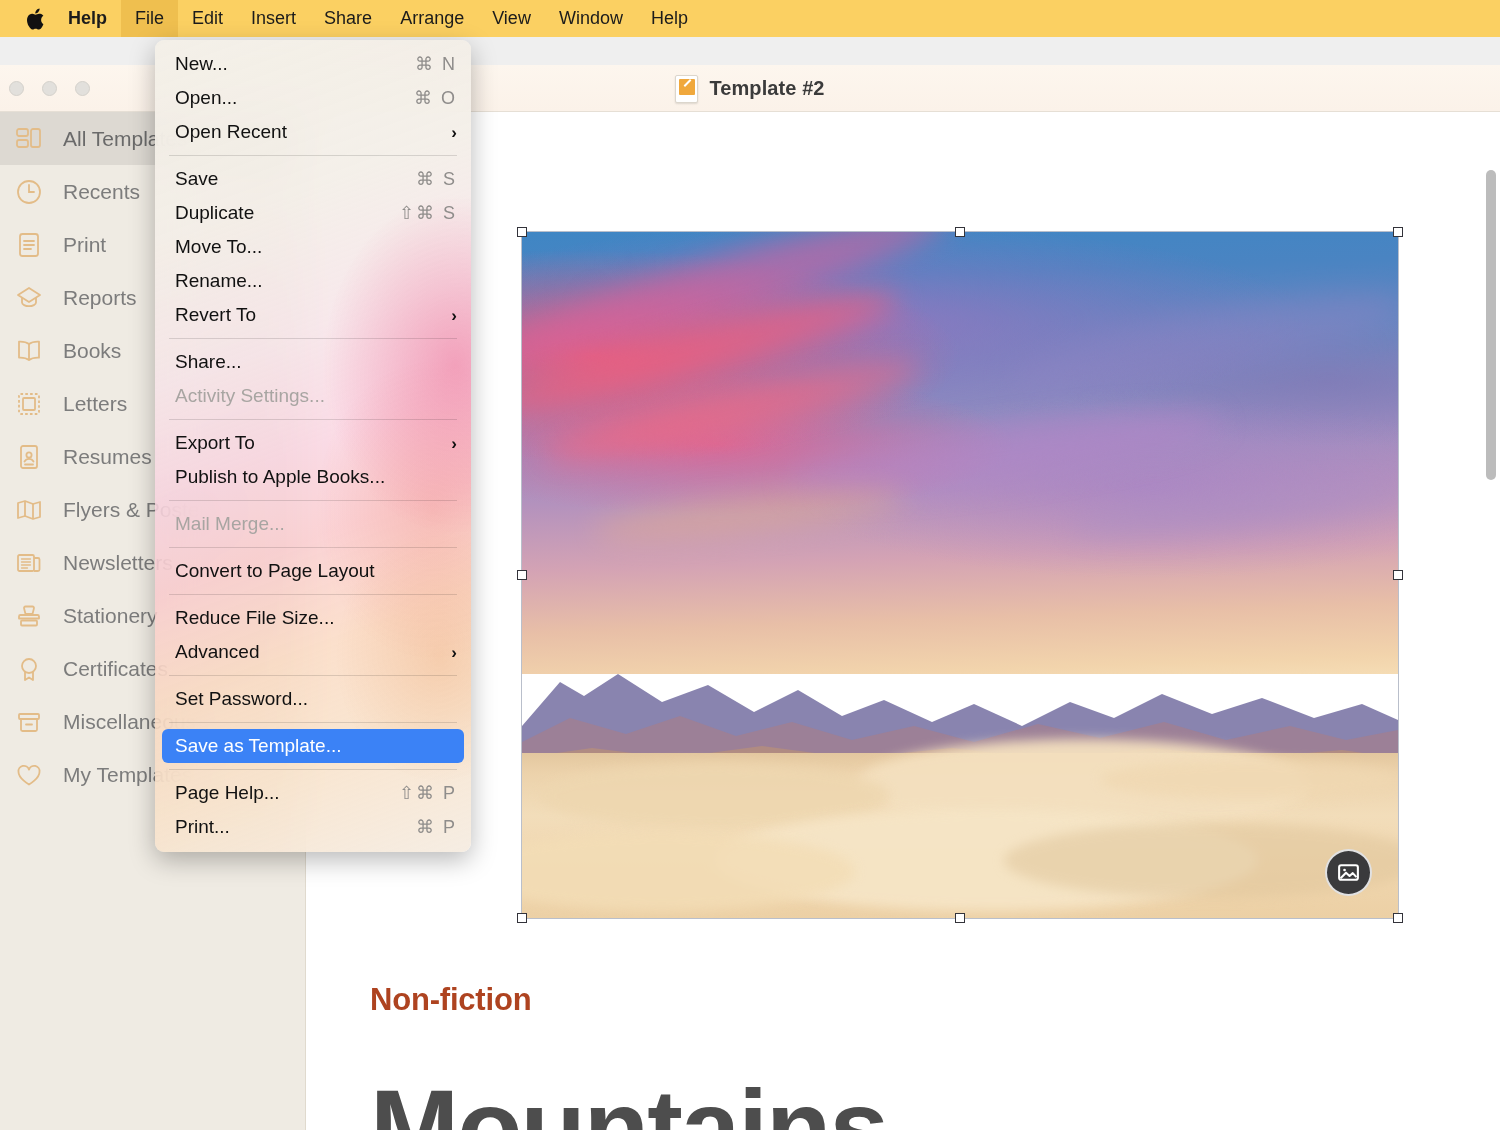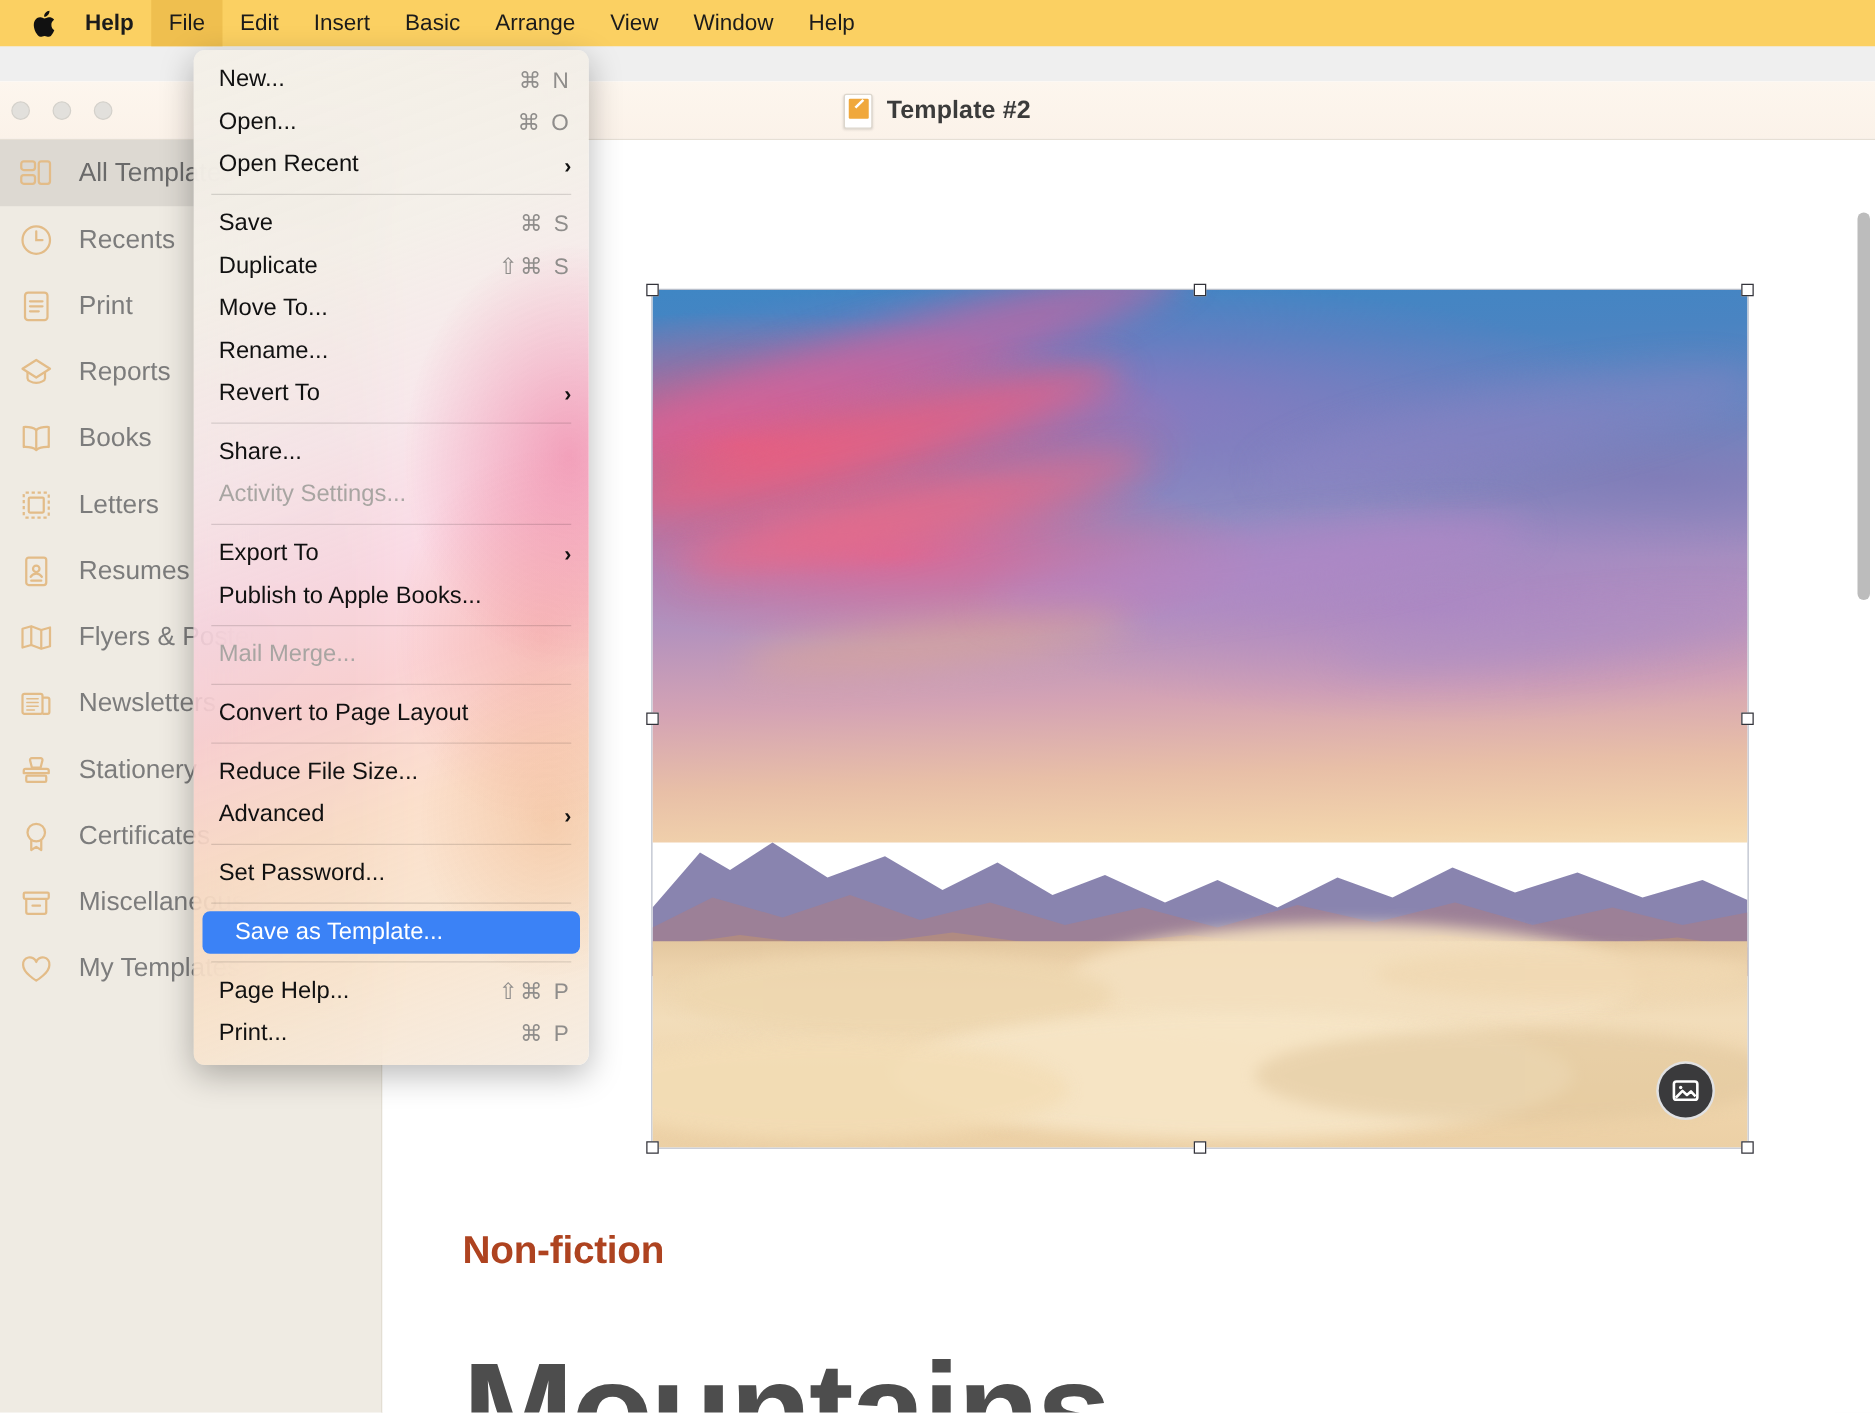--- a/index.html
+++ b/index.html
@@ -295,21 +295,21 @@
   .mi-label { flex: 1 1 auto; white-space: nowrap; }
   .mi-shortcut {
     font-size: 18px;
     color: #8f8d8b;
     letter-spacing: 2px;
     white-space: nowrap;
   }
   .mi.disabled .mi-label { color: #a8a5a2; }
   .mi.highlight {
     margin: 0 7px;
-    padding-left: 26px;
+    padding-left: 13px;
     border-radius: 6px;
     background: #3b82f6;
   }
   .mi.highlight .mi-label { color: #ffffff; }
   .mi-arrow {
     font-size: 17px; font-weight: bold; color: #111;
     line-height: 1;
   }
   .mi-sep {
     height: 1px;
@@ -537,21 +537,21 @@
   <div class="menubar">
     <div class="mb-apple">
       <svg width="20" height="24" viewBox="0 0 18 22" fill="#111111">
         <path d="M14.6 11.7c0-2.4 2-3.6 2.1-3.6-1.1-1.7-2.9-1.9-3.5-1.9-1.5-.2-2.9.9-3.7.9-.8 0-1.9-.9-3.1-.8-1.6 0-3.1.9-3.9 2.4-1.7 2.9-.4 7.2 1.2 9.5.8 1.2 1.7 2.4 2.9 2.4 1.2 0 1.6-.7 3-.7s1.8.7 3 .7c1.3 0 2.1-1.2 2.8-2.3.9-1.3 1.3-2.6 1.3-2.7 0 0-2.1-.8-2.1-3.9ZM12.2 4.4c.7-.8 1.1-1.9 1-3-1 0-2.2.7-2.9 1.5-.6.7-1.2 1.9-1 3 1.1.1 2.2-.6 2.9-1.5Z"></path>
       </svg>
     </div>
     <div class="mb-item app-name">Help</div>
     <div class="mb-item active">File</div>
     <div class="mb-item">Edit</div>
     <div class="mb-item">Insert</div>
-    <div class="mb-item">Basic</div>
+    <div class="mb-item">Share</div>
     <div class="mb-item">Arrange</div>
     <div class="mb-item">View</div>
     <div class="mb-item">Window</div>
     <div class="mb-item">Help</div>
   </div>
 
   <div class="menu">
     <div class="menu-inner" id="file-menu-list">
         <div class="mi">
           <span class="mi-label">New...</span>

